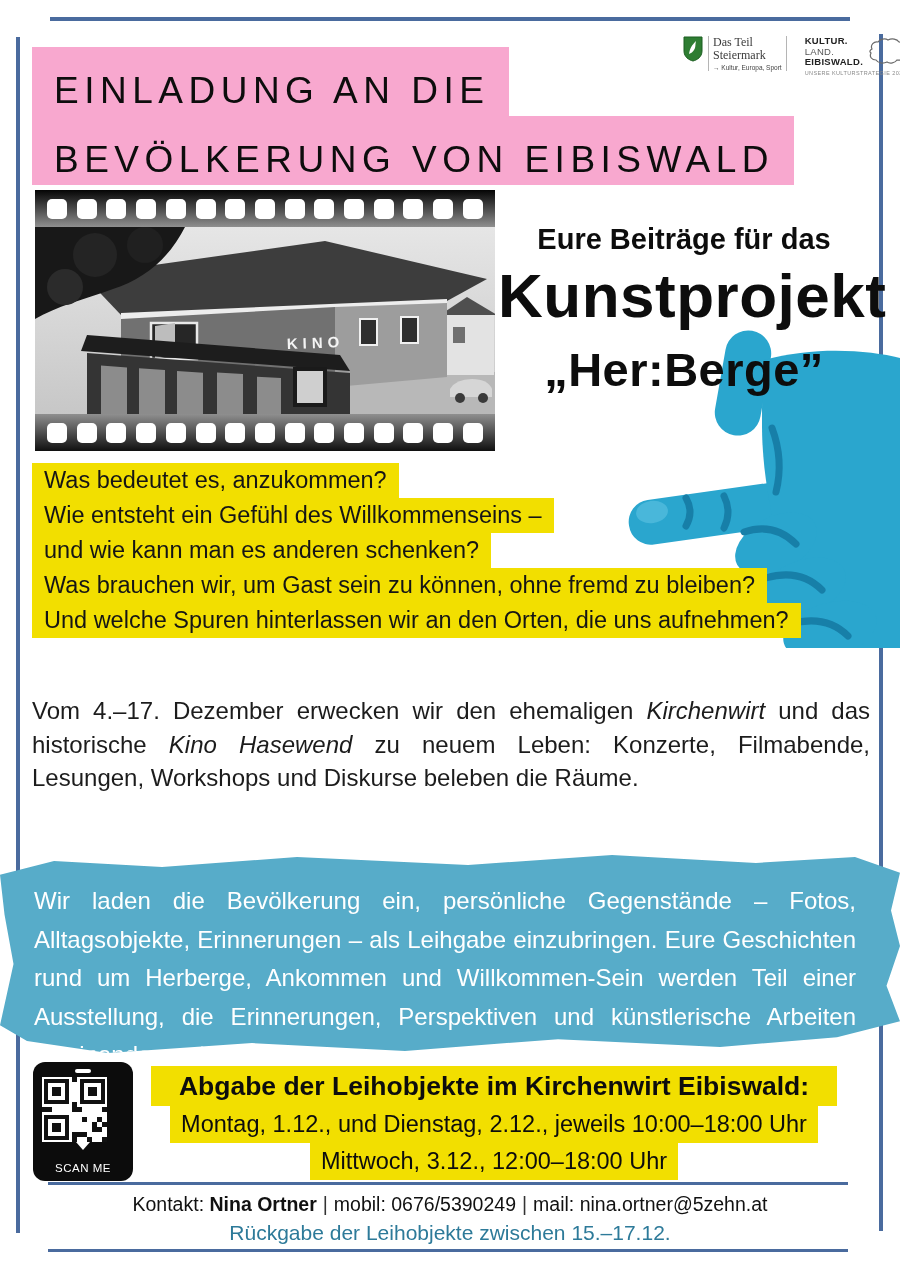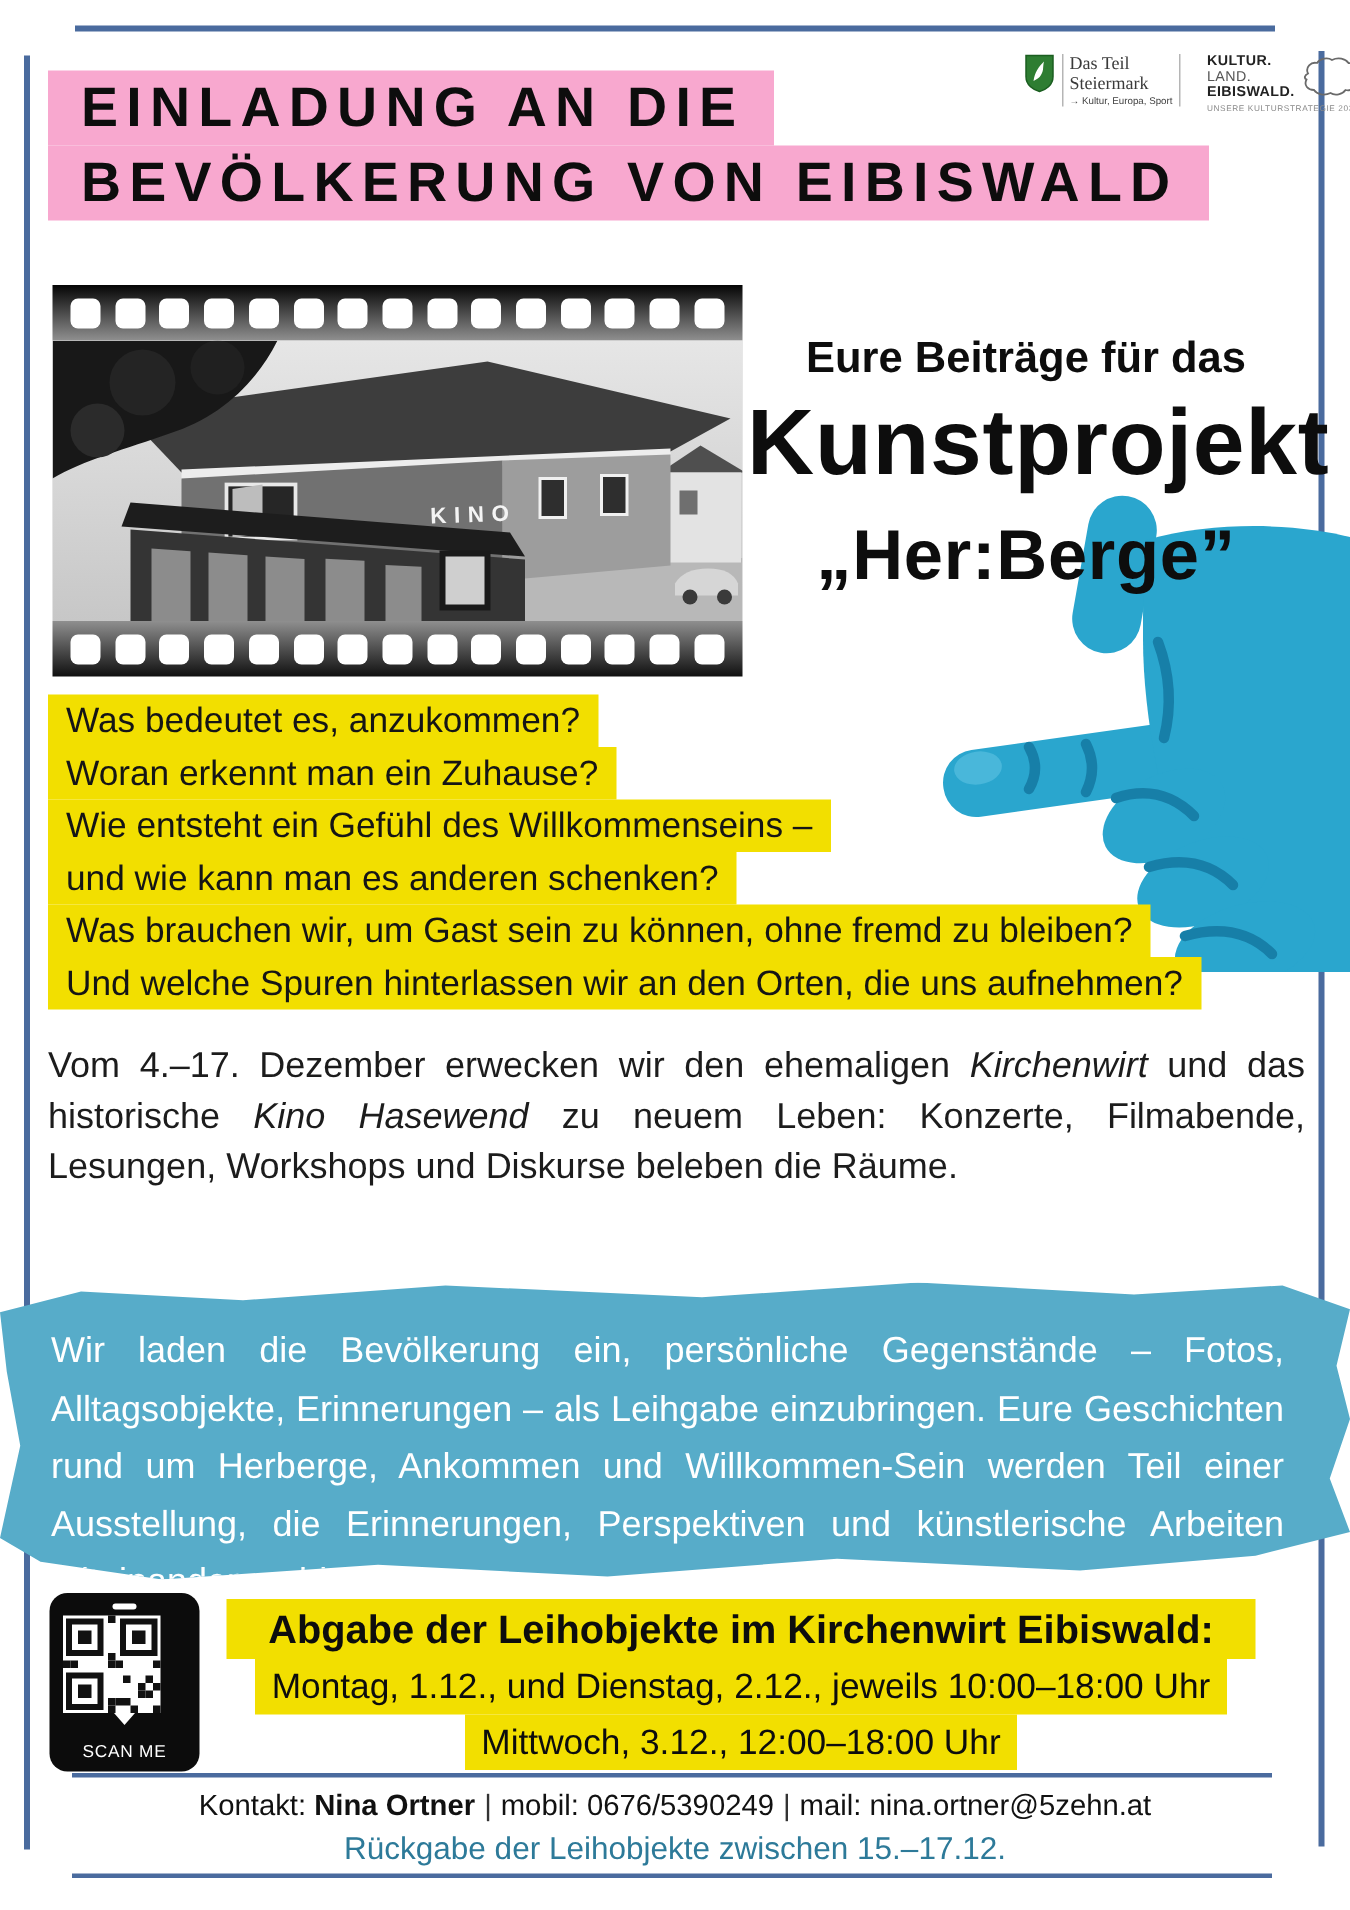--- a/index.html
+++ b/index.html
@@ -12,23 +12,23 @@
   .frame-top{left:50px;top:17px;width:800px;height:4px;}
   .frame-left{left:16px;top:37px;width:4px;height:1196px;}
   .frame-right{left:879px;top:34px;width:4px;height:1197px;}
   .rule{position:absolute;left:48px;width:800px;height:3px;background:#4a6b9e;z-index:2;}
   .rule-contact-top{top:1182px;}
   .rule-contact-bottom{top:1249px;}
 
   
   .title-block{position:absolute;left:32px;top:47px;z-index:4;}
   .title-line{
-    display:table;background:#F8A8CF;color:#0d0d0d;font-weight:700;
+    display:table;background:#F8A8CF;color:#0d0d0d;font-weight:400;
     font-size:37px;line-height:45px;letter-spacing:5.5px;white-space:nowrap;
-    padding:2px 20px 3px 22px;
+    padding:21px 20px 3px 22px;
   }
   .logos{position:absolute;left:683px;top:36px;display:flex;gap:18px;z-index:4;align-items:flex-start;}
   .logo-land{display:flex;gap:5px;align-items:flex-start;}
   .logo-land .shield{width:20px;height:26px;}
   .logo-land .txt{border-left:1px solid #b5b5b5;border-right:1px solid #b5b5b5;padding:0 4px;}
   .logo-land .l1,.logo-land .l2{font-family:"Liberation Serif",serif;font-size:12px;line-height:13px;color:#3a3a3a;}
   .logo-land .sub{font-size:6.5px;color:#444;margin-top:2px;white-space:nowrap;}
   .logo-kultur{position:relative;width:130px;}
   .logo-kultur .row{display:flex;gap:3px;}
   .logo-kultur .words div{font-size:9.5px;line-height:10.5px;color:#222;letter-spacing:0.3px;}
@@ -250,21 +250,20 @@
       <path d="M166 294 Q 202 284 224 306"></path>
       <path d="M148 98 Q 160 130 152 162"></path>
       <path d="M62 168 Q 70 182 62 196"></path>
       <path d="M100 166 Q 108 182 100 198"></path>
     </g>
     <ellipse cx="28" cy="182" rx="16" ry="11" fill="#49B7DA" transform="rotate(-8 28 182)"></ellipse>
   </svg>
 
   <div class="questions">
     <span class="q">Was bedeutet es, anzukommen?</span>
-    <span class="q">Woran erkennt man ein Zuhause?</span>
     <span class="q">Wie entsteht ein Gefühl des Willkommenseins –</span>
     <span class="q">und wie kann man es anderen schenken?</span>
     <span class="q">Was brauchen wir, um Gast sein zu können, ohne fremd zu bleiben?</span>
     <span class="q">Und welche Spuren hinterlassen wir an den Orten, die uns aufnehmen?</span>
   </div>
 
   <section class="leerstand">
     <p><span>Vom 4.–17. Dezember erwecken wir den ehemaligen </span><span class="it">Kirchenwirt</span><span> und das historische </span><span class="it">Kino Hasewend</span><span> zu neuem Leben: Konzerte, Filmabende, Lesungen, Workshops und Diskurse beleben die Räume.</span></p>
   </section>
 

